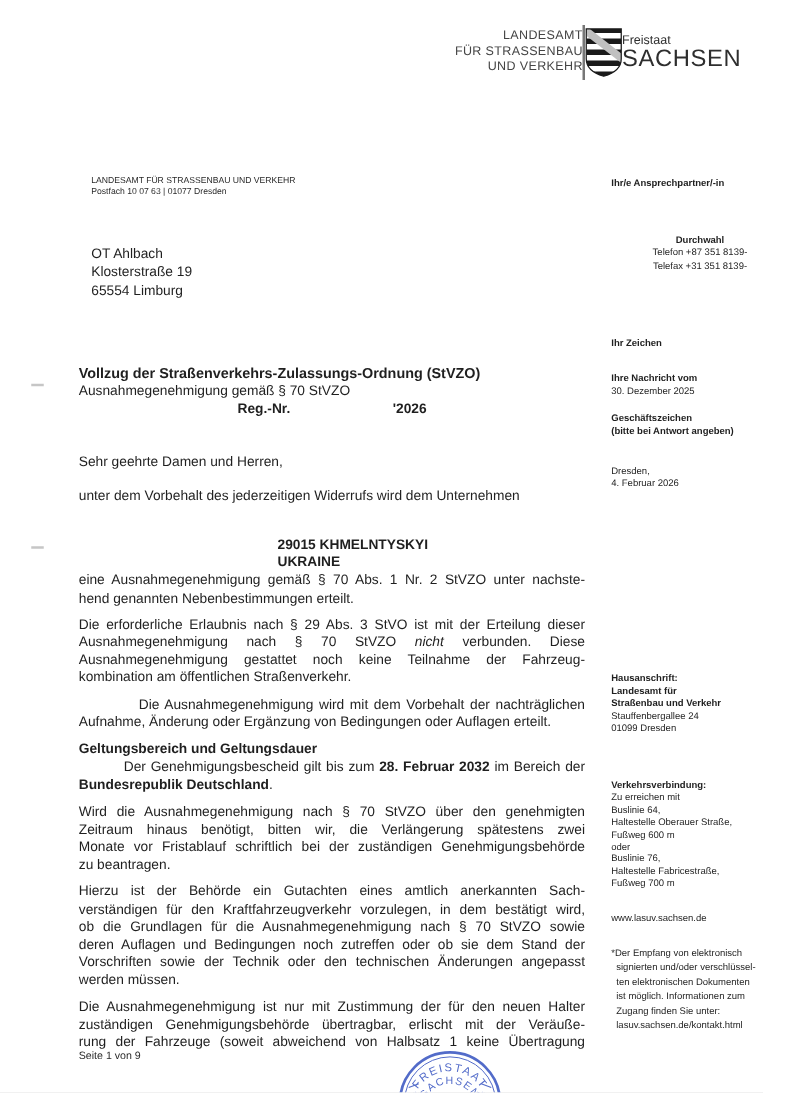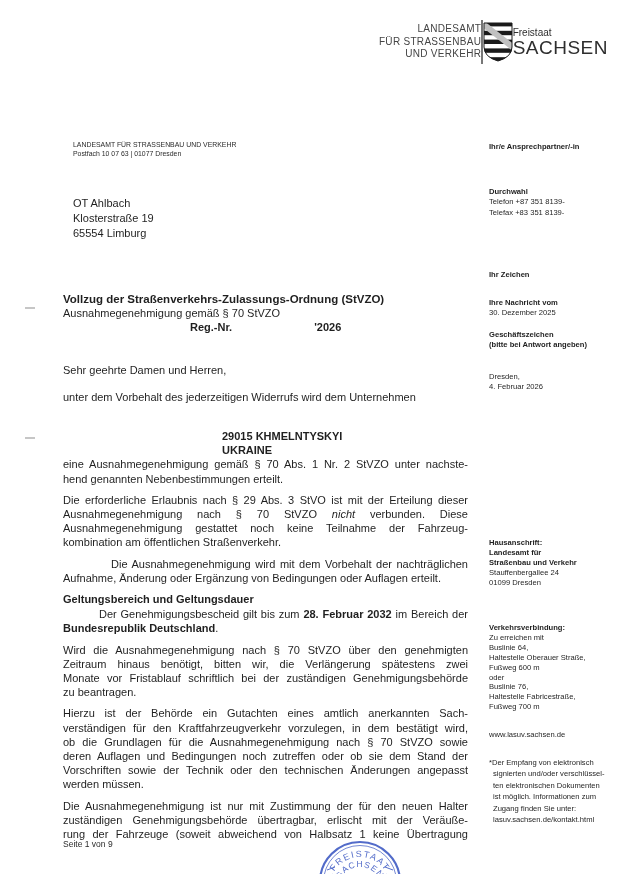--- a/index.html
+++ b/index.html
@@ -1,19 +1,19 @@
 <!DOCTYPE html>
 <html><head>
 <meta charset="utf-8">
 <style>
   html,body{margin:0;padding:0;background:#e8e8e8;}
   .page{position:relative;width:637px;height:874px;background:#ffffff;overflow:hidden;
         font-family:"Liberation Sans",sans-serif;color:#1f1f1f;}
   
-  .logo{position:absolute;top:20px;right:29px;display:flex;align-items:center;}
+  .logo{position:absolute;top:20px;right:44px;display:flex;align-items:center;}
   .agency{text-align:right;font-size:10px;line-height:12.5px;color:#454545;font-weight:500;letter-spacing:.3px;}
   .logo-divider{width:1.4px;height:44px;background:#777;}
   .state{display:flex;flex-direction:column;color:#2e2e2e;}
   .state .small{font-size:10px;line-height:11px;}
   .state .big{font-size:19px;line-height:19px;letter-spacing:.5px;font-weight:500;}
   
   .sender{position:absolute;left:73px;top:140px;font-size:6.9px;line-height:9px;color:#2a2a2a;}
   .recipient{position:absolute;left:73px;top:196px;font-size:11px;line-height:15px;}
   
   .info{position:absolute;left:489px;top:142px;width:142px;font-size:7.6px;line-height:10.4px;color:#1f1f1f;}
@@ -89,24 +89,24 @@
     <div>OT Ahlbach</div>
     <div>Klosterstraße 19</div>
     <div>65554 Limburg</div>
   </div>
 
   <div class="fold f1"></div>
   <div class="fold f2"></div>
 
   <div class="info">
     <div class="blk b" style="top:0;">Ihr/e Ansprechpartner/-in</div>
-    <div class="blk" style="top:45px;">
+    <div class="blk" style="top:45px;text-align:center;">
       <div class="b">Durchwahl</div>
       <div>Telefon +87 351 8139-</div>
-      <div>Telefax +83 351 8139-</div>
+      <div>Telefax +31 351 8139-</div>
     </div>
     <div class="blk b" style="top:128px;">Ihr Zeichen</div>
     <div class="blk" style="top:156px;">
       <div class="b">Ihre Nachricht vom</div>
       <div>30. Dezember 2025</div>
     </div>
     <div class="blk b" style="top:188px;">
       <div>Geschäftszeichen</div>
       <div>(bitte bei Antwort angeben)</div>
     </div>

